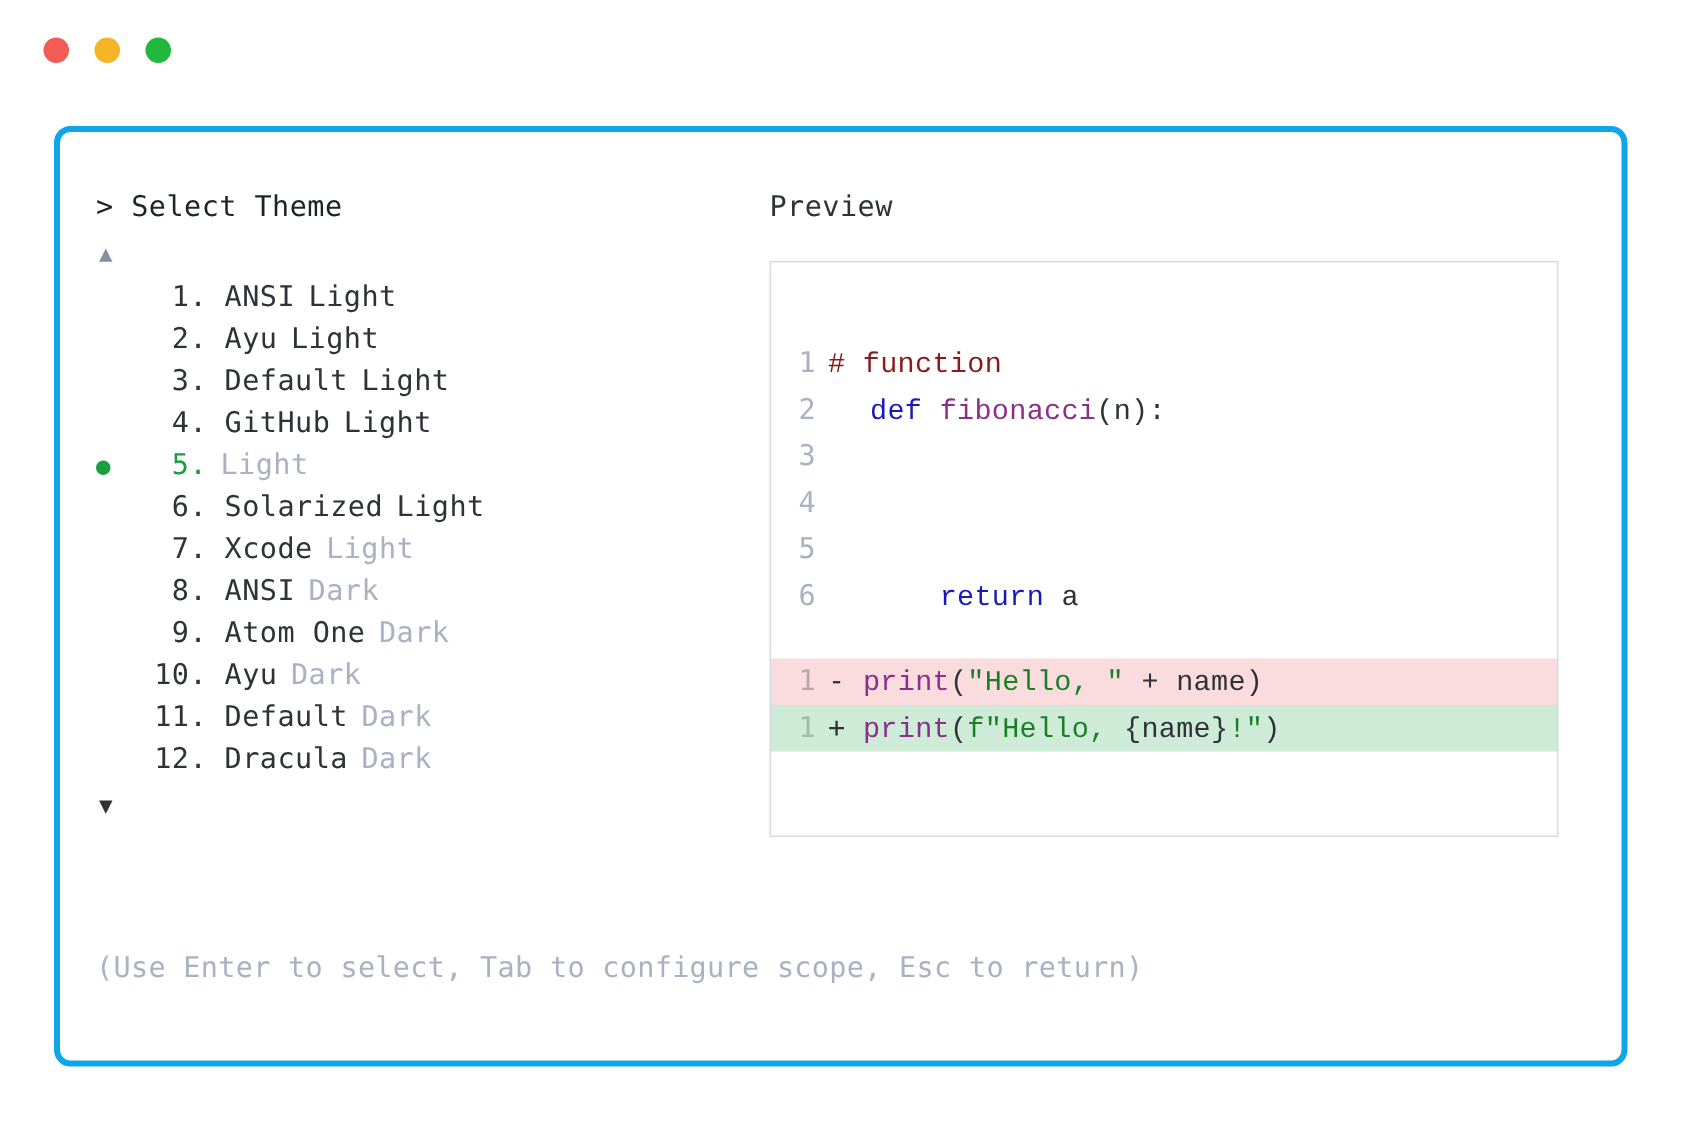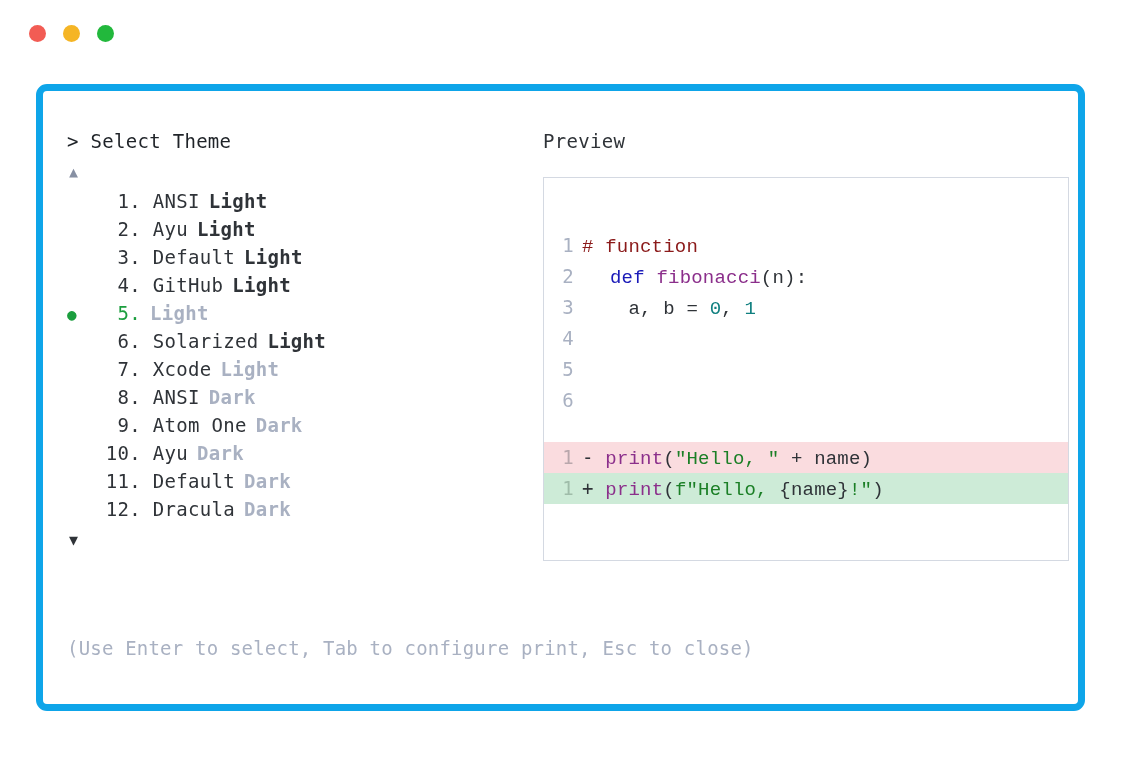--- a/index.html
+++ b/index.html
@@ -39,21 +39,21 @@
   .dot-max    { background: #22B83C; }
 
   
   .card {
     position: absolute;
     left: 36px;
     top: 84px;
     width: 1049px;
     height: 627px;
     box-sizing: border-box;
-    border: 7px solid #0ea5e9;
+    border: 4px solid #0ea5e9;
     border-radius: 11px;
     background: #ffffff;
   }
 
   .card-inner {
     position: relative;
     width: 100%;
     height: 100%;
   }
 
@@ -102,21 +102,21 @@
     color: #1B9E3E;
     font-size: 16px;
   }
   .num-cell {
     width: 48px;
     flex: 0 0 48px;
     text-align: right;
     color: #2F3338;
   }
   .name-cell { color: #2F3338; text-align: center; }
-  .suffix-cell { padding-left: 9px; font-weight: bold; }
+  .suffix-cell { padding-left: 9px; }
 
   .theme-row.selected .num-cell,
   .theme-row.selected .name-cell { color: #1B9E3E; }
 
   .suffix-muted { color: #A9B1C2; }
   .suffix-plain { color: #2F3338; }
 
   
   .hint {
     position: absolute;
@@ -125,21 +125,21 @@
     font-size: 19px;
     line-height: 28px;
     letter-spacing: 0.2px;
     color: #A9B1C2;
     white-space: pre;
   }
 
   
   .right-col {
     position: absolute;
-    left: 500px;
+    left: 473px;
     top: 36px;
     width: 528px;
   }
   .preview-label {
     font-size: 19px;
     line-height: 28px;
     color: #2F3338;
     letter-spacing: 0.3px;
     white-space: pre;
   }
@@ -223,33 +223,33 @@
           <div class="theme-row"><span class="bullet-cell"> </span><span class="num-cell">8.</span><span class="name-cell"> ANSI</span><span class="suffix-cell suffix-muted">Dark</span></div>
           <div class="theme-row"><span class="bullet-cell"> </span><span class="num-cell">9.</span><span class="name-cell"> Atom One</span><span class="suffix-cell suffix-muted">Dark</span></div>
           <div class="theme-row"><span class="bullet-cell"> </span><span class="num-cell">10.</span><span class="name-cell"> Ayu</span><span class="suffix-cell suffix-muted">Dark</span></div>
           <div class="theme-row"><span class="bullet-cell"> </span><span class="num-cell">11.</span><span class="name-cell"> Default</span><span class="suffix-cell suffix-muted">Dark</span></div>
           <div class="theme-row"><span class="bullet-cell"> </span><span class="num-cell">12.</span><span class="name-cell"> Dracula</span><span class="suffix-cell suffix-muted">Dark</span></div>
         </div>
 
       <div class="scroll-arrow down">▼</div>
     </div>
 
-    <div class="hint">(Use Enter to select, Tab to configure print, Esc to close)</div>
+    <div class="hint">(Use Enter to select, Tab to configure scope, Esc to return)</div>
 
     <div class="right-col">
       <div class="preview-label">Preview</div>
 
       <div class="preview-box">
         <div class="code-area" id="code-area">
             <div class="code-line"><span class="ln">1</span><span class="code-text"><span class="tk-comment"># function</span></span></div>
             <div class="code-line"><span class="ln">2</span><span class="code-text"><span class="tk-kw">def </span><span class="tk-fn">fibonacci</span><span class="tk-plain">(n):</span></span></div>
-            <div class="code-line"><span class="ln">3</span><span class="code-text"><span class="tk-plain">    a, b = </span><span class="tk-num">0</span><span class="tk-plain">, </span><span class="tk-num">1</span></span></div>
+            <div class="code-line"><span class="ln">3</span></div>
             <div class="code-line"><span class="ln">4</span></div>
             <div class="code-line"><span class="ln">5</span></div>
-            <div class="code-line"><span class="ln">6</span></div>
+            <div class="code-line"><span class="ln">6</span><span class="code-text"><span class="tk-plain">    </span><span class="tk-kw">return</span><span class="tk-plain"> a</span></span></div>
             <div class="blank-line"></div>
             <div class="code-line diff-line diff-del" style="background: rgb(250, 220, 223);"><span class="ln">1</span><span class="tk-plain">- </span><span class="code-text"><span class="tk-fn">print</span><span class="tk-plain">(</span><span class="tk-str">"Hello, "</span><span class="tk-plain"> + name)</span></span></div>
             <div class="code-line diff-line diff-add" style="background: rgb(205, 235, 215);"><span class="ln">1</span><span class="tk-plain">+ </span><span class="code-text"><span class="tk-fn">print</span><span class="tk-plain">(</span><span class="tk-str">f"Hello, </span><span class="tk-plain">{name}</span><span class="tk-str">!"</span><span class="tk-plain">)</span></span></div>
           </div>
       </div>
     </div>
 
   </div>
 </div>
 

